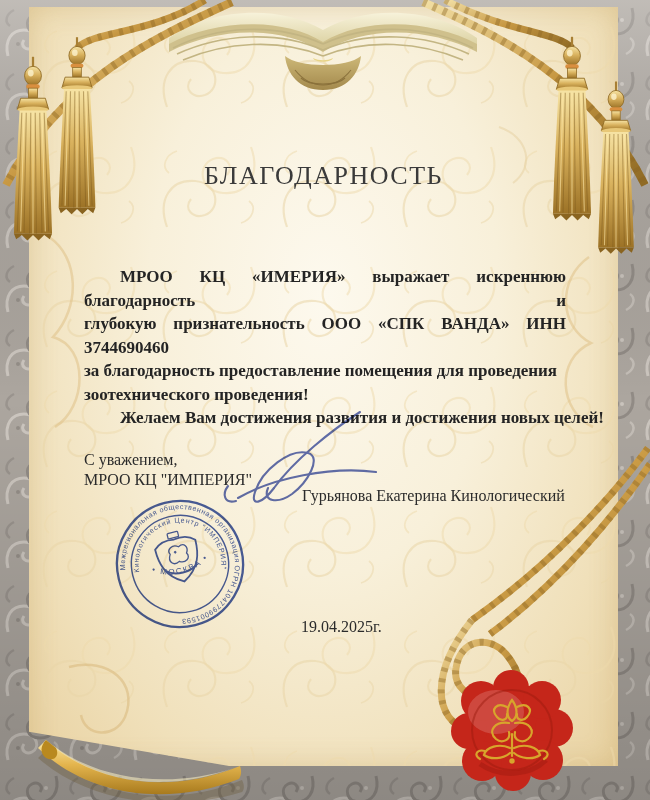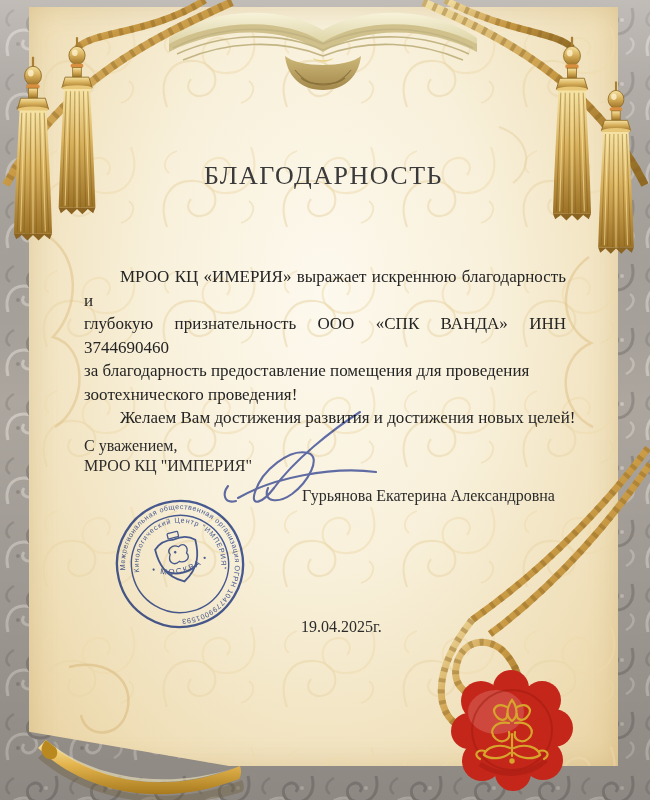--- a/index.html
+++ b/index.html
@@ -17,25 +17,25 @@
       radial-gradient(ellipse at 50% 38%, #fdf9ee 0%, #f8f0da 42%, #f0e0ba 76%, #e8d1a0 100%);
     box-shadow:0 0 16px rgba(60,48,28,.38), inset 0 0 28px rgba(176,140,70,.28);
     clip-path:polygon(0 0,100% 0,100% 100%,34% 100%,0 95.5%);
   }
   .paper svg{position:absolute;left:0;top:0;}
   .abs{position:absolute;}
   .title{
     left:29px;top:161px;width:589px;text-align:center;
     font-size:26px;letter-spacing:1.5px;color:#3a3a3a;
   }
-  .bodytext{left:84px;top:265px;width:482px;color:#242424;font-size:17px;}
+  .bodytext{left:84px;top:265px;width:482px;color:#242424;font-size:17px;font-weight:bold;}
   .bline{line-height:23.5px;white-space:nowrap;}
   .bline.just{text-align:justify;text-align-last:justify;white-space:normal;}
   .bline.ind{text-indent:36px;}
-  .closing{left:84px;top:436px;color:#2b2b2b;font-size:16px;line-height:19.5px;}
+  .closing{left:84px;top:450px;color:#2b2b2b;font-size:16px;line-height:19.5px;}
   .name{left:302px;top:487px;color:#2b2b2b;font-size:16px;}
   .date{left:33px;right:0;top:618px;text-align:center;color:#2b2b2b;font-size:16px;}
   .stamp{left:108px;top:492px;width:144px;height:144px;transform:rotate(-14deg);
          mix-blend-mode:multiply;opacity:.93;}
   .signature{left:210px;top:402px;mix-blend-mode:multiply;opacity:.88;}
   .curl{left:30px;top:706px;}
   .sealwrap{left:410px;top:430px;}
 </style>
 </head>
 <body>
@@ -177,21 +177,21 @@
     <div class="bline">за благодарность предоставление помещения для проведения</div>
     <div class="bline">зоотехнического проведения!</div>
     <div class="bline ind">Желаем Вам достижения развития и достижения новых целей!</div>
   </div>
 
   <div class="abs closing">
     <div>С уважением,</div>
     <div>МРОО КЦ "ИМПЕРИЯ"</div>
   </div>
 
-  <div class="abs name">Гурьянова Екатерина Александровна</div>
+  <div class="abs name">Гурьянова Екатерина Кинологический</div>
   <div class="abs date">19.04.2025г.</div>
 
   <svg class="abs stamp" viewBox="0 0 160 160">
     <g stroke="#3b53a6" fill="none">
       <circle cx="80" cy="80" r="70" stroke-width="2.6"></circle>
       <circle cx="80" cy="80" r="54" stroke-width="1.6"></circle>
     </g>
     <defs>
       <path id="arcO" d="M19,80 a61,61 0 1 1 122,0 a61,61 0 1 1 -122,0"></path>
       <path id="arcI" d="M34,80 a46,46 0 1 1 92,0 a46,46 0 1 1 -92,0"></path>

